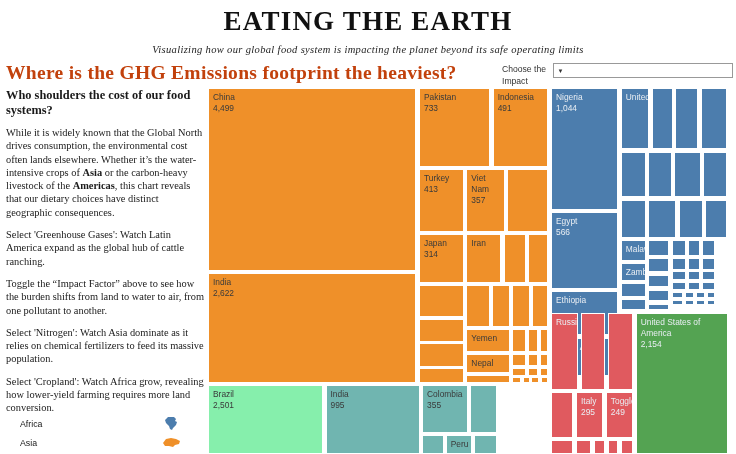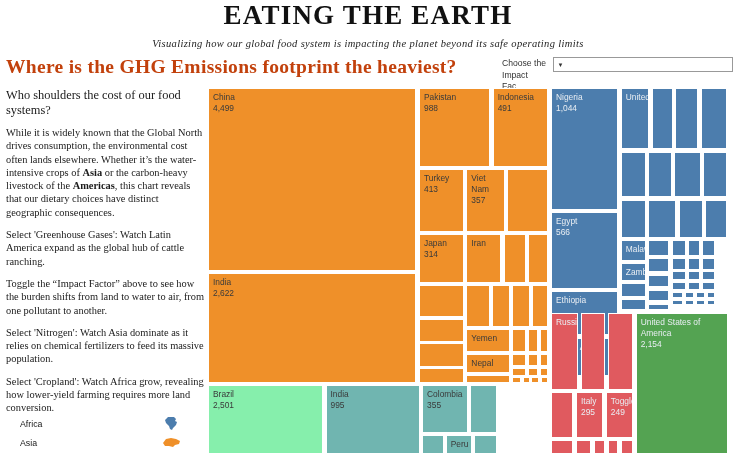--- a/index.html
+++ b/index.html
@@ -7,20 +7,21 @@
     width: 736px; height: 454px;
     background: #ffffff;
     font-family: "Liberation Sans", sans-serif;
     overflow: hidden;
   }
   .page { position: relative; width: 736px; height: 454px; }
 
   
   .masthead {
     text-align: center;
+    padding-top: 6px;
   }
   .main-title {
     font-family: "Liberation Serif", serif;
     font-weight: bold;
     font-size: 27px;
     letter-spacing: 1.2px;
     color: #111;
     line-height: 1.15;
   }
   .subtitle {
@@ -92,21 +93,21 @@
   }
   .sidebar {
     position: absolute;
     left: 6px; top: 0;
     width: 200px; height: 366px;
     font-family: "Liberation Serif", serif;
     color: #1a1a1a;
     overflow: hidden;
   }
   .side-head {
-    font-weight: normal;
+    font-weight: bold;
     font-size: 12.4px;
     line-height: 15px;
     margin-bottom: 8px;
   }
   .side-p {
     font-size: 10.4px;
     line-height: 13.3px;
     margin-bottom: 9px;
   }
   .side-p b { font-weight: bold; }
@@ -213,21 +214,21 @@
         <div class="tile dark-text" style="background: rgb(239, 144, 41); left: 0px; top: 0px; width: 208.361px; height: 183px;">
           <span class="lbl">China</span>
           <span class="val">4,499</span>
         </div>
         <div class="tile dark-text" style="background: rgb(239, 144, 41); left: 0px; top: 185.196px; width: 208.361px; height: 109.434px;">
           <span class="lbl">India</span>
           <span class="val">2,622</span>
         </div>
         <div class="tile dark-text" style="background: rgb(239, 144, 41); left: 210.993px; top: 0px; width: 71.5008px; height: 78.69px;">
           <span class="lbl">Pakistan</span>
-          <span class="val">988</span>
+          <span class="val">733</span>
         </div>
         <div class="tile dark-text" style="background: rgb(239, 144, 41); left: 284.687px; top: 0px; width: 54.8319px; height: 78.69px;">
           <span class="lbl">Indonesia</span>
           <span class="val">491</span>
         </div>
         <div class="tile dark-text" style="background: rgb(239, 144, 41); left: 210.993px; top: 80.886px; width: 45.1815px; height: 62.952px;">
           <span class="lbl">Turkey</span>
           <span class="val">413</span>
         </div>
         <div class="tile dark-text" style="background: rgb(239, 144, 41); left: 258.368px; top: 80.886px; width: 38.163px; height: 62.952px;">

